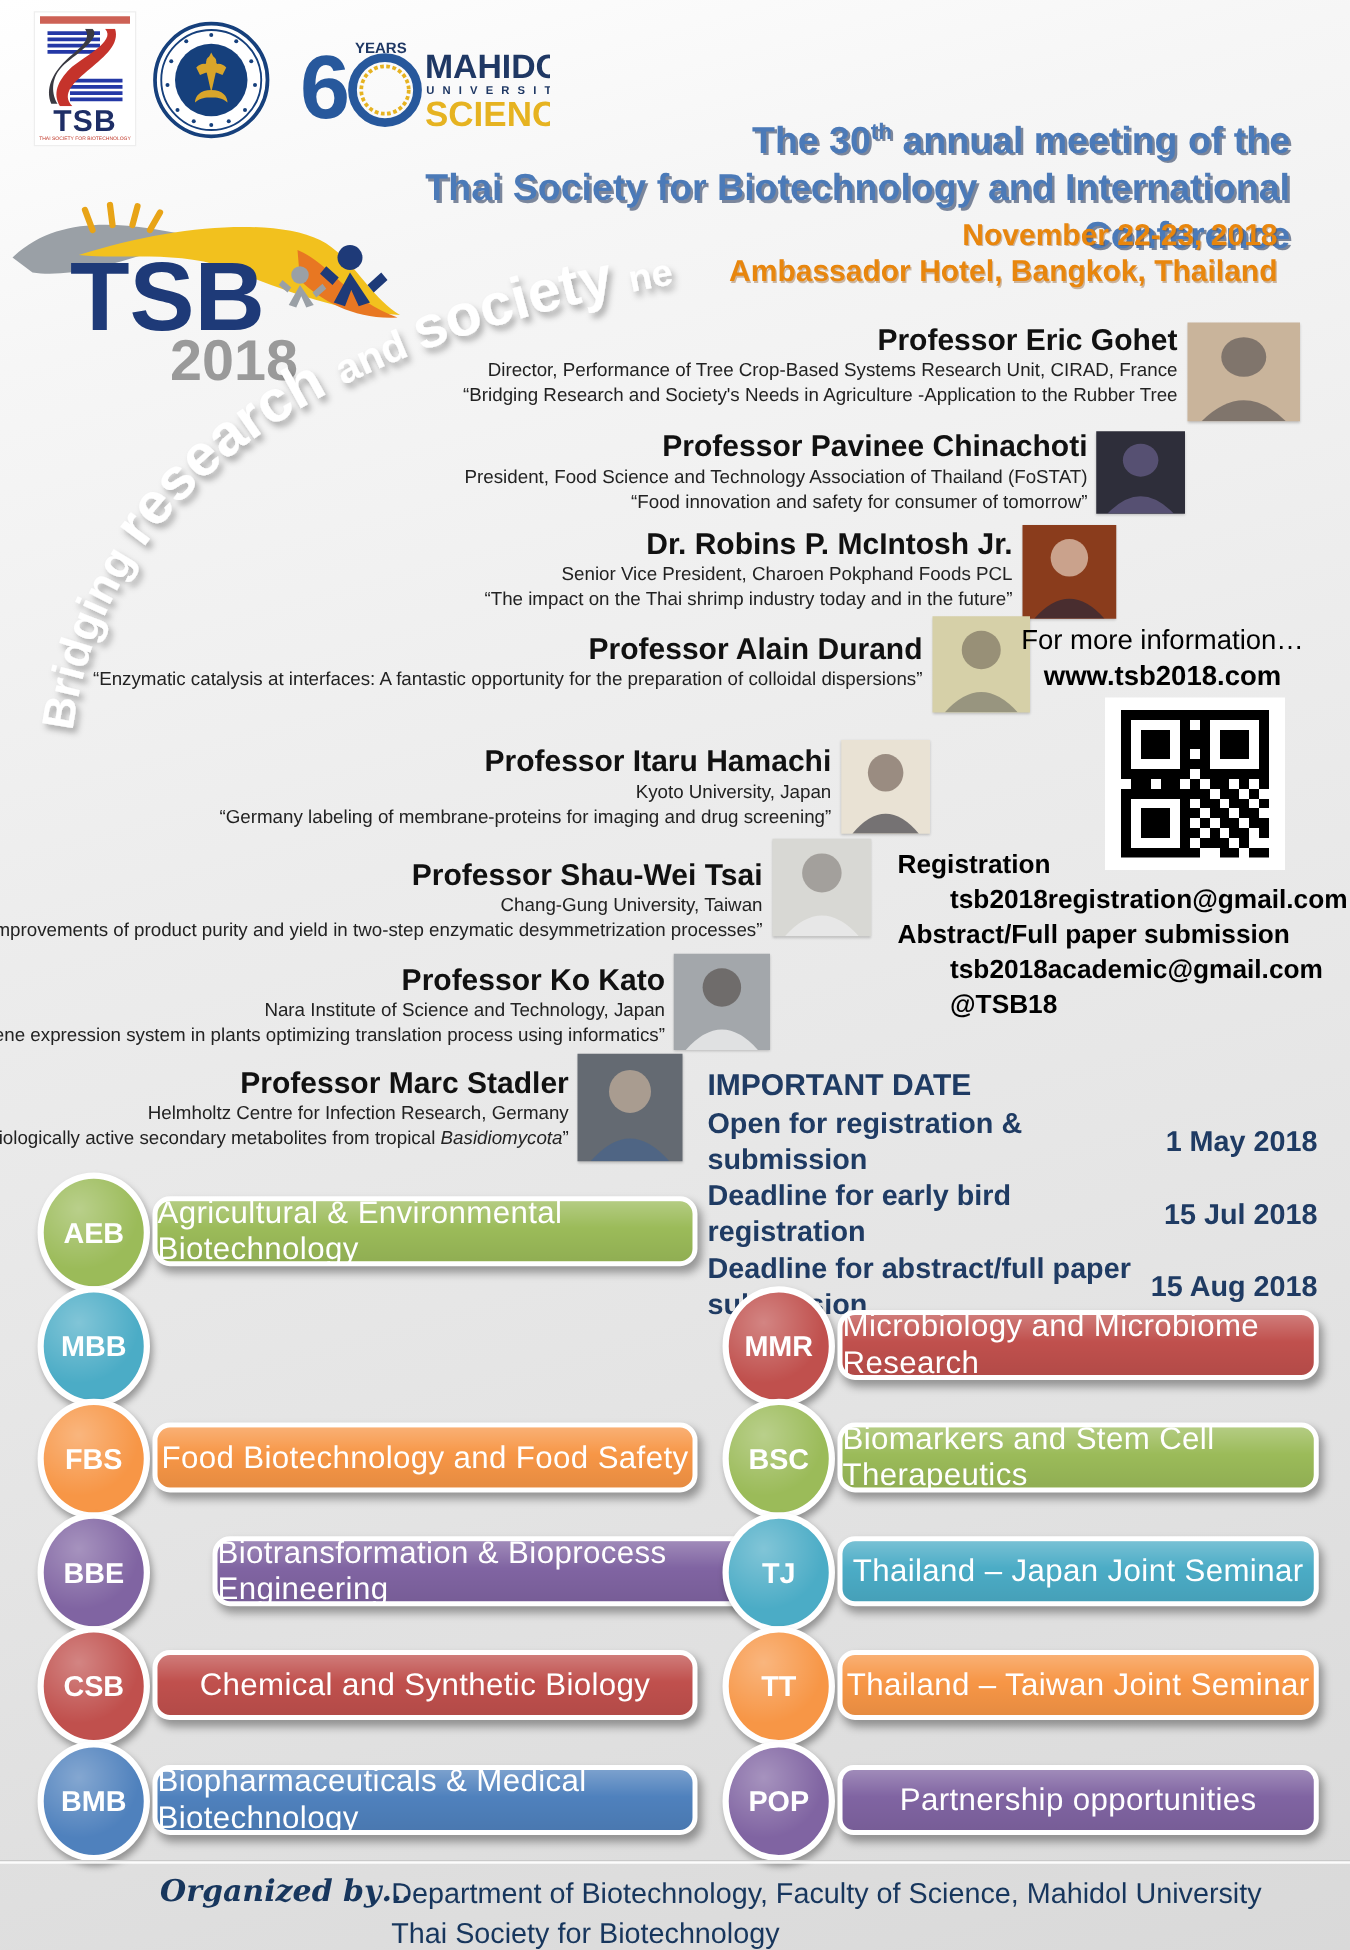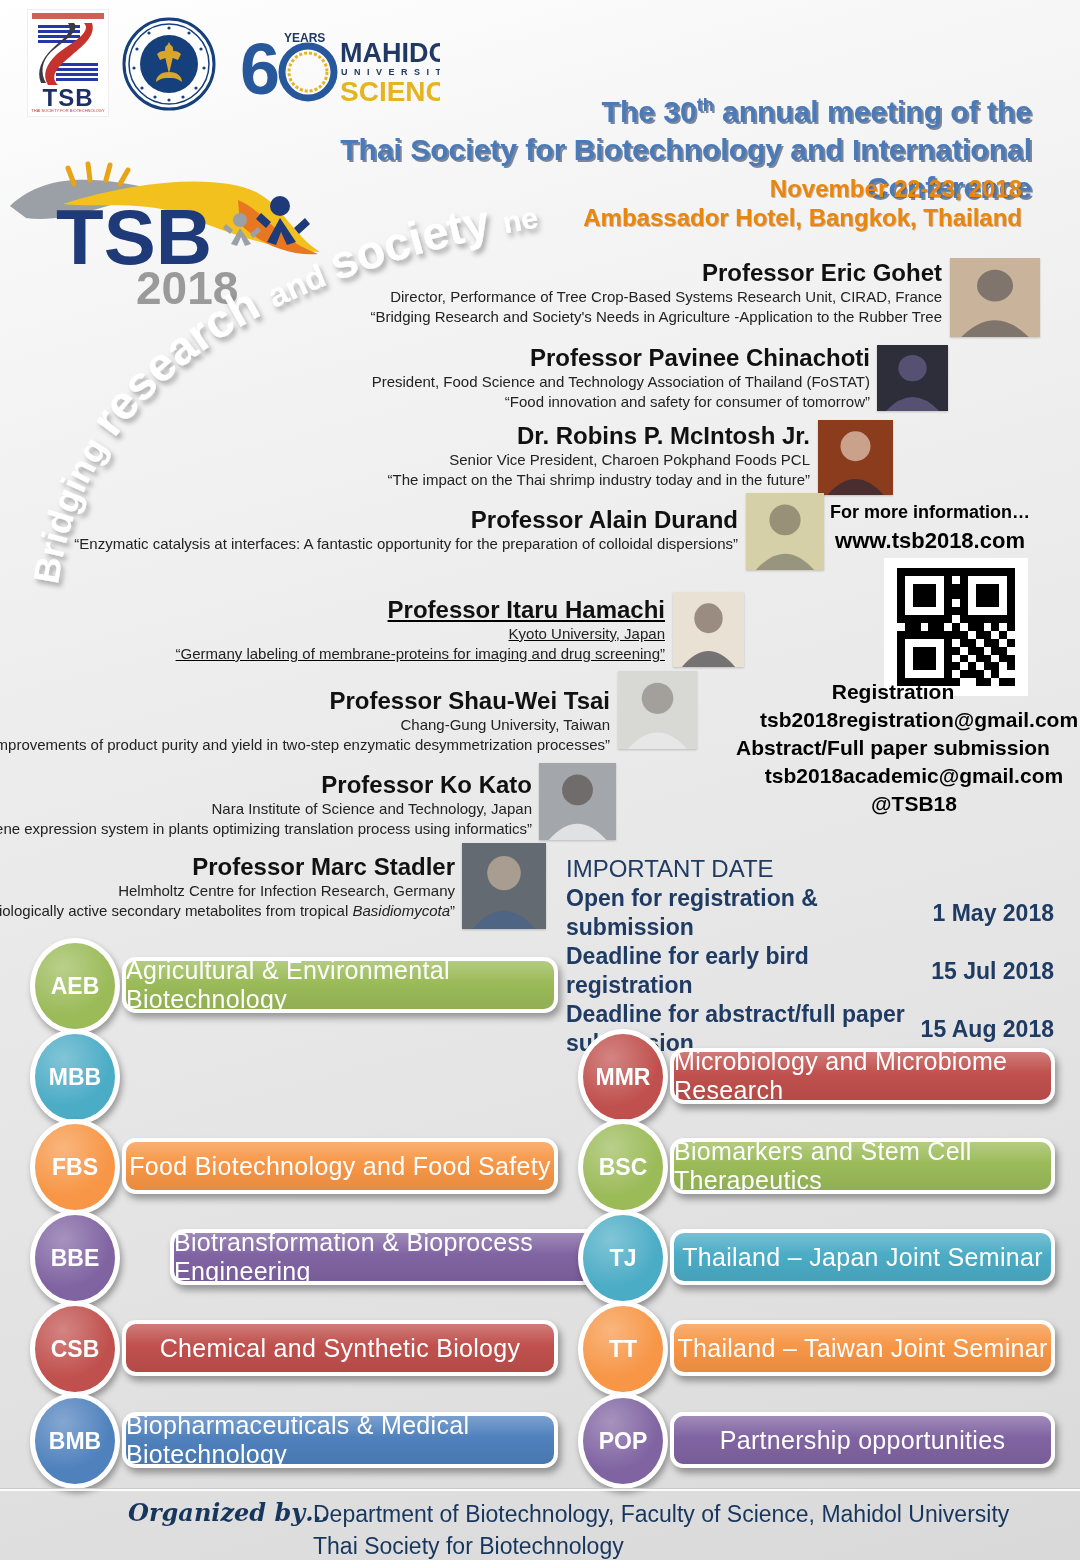--- a/index.html
+++ b/index.html
@@ -35,32 +35,32 @@
   
   .speaker{position:absolute;text-align:right;}
   .speaker .name{font-size:24px;font-weight:bold;color:#111;line-height:29px;white-space:nowrap;}
   .speaker .affil{font-size:15px;color:#222;line-height:20px;white-space:nowrap;}
   .speaker .quote{font-size:15px;color:#222;line-height:20px;white-space:nowrap;}
   .photo{position:absolute;overflow:hidden;box-shadow:0 1px 2px rgba(0,0,0,.2);}
   .photo svg{width:100%;height:100%;display:block;}
 
   
   .moreinfo{left:790px;top:498px;width:280px;text-align:center;}
-  .moreinfo .l1{font-size:18px;font-weight:bold;color:#000;line-height:28px;}
+  .moreinfo .l1{font-size:22px;font-weight:normal;color:#000;line-height:28px;}
   .moreinfo .l2{font-size:22px;font-weight:bold;color:#000;line-height:30px;}
   .qrbox{left:884px;top:558px;width:144px;height:138px;background:#fff;}
   .qrbox svg{position:absolute;left:12px;top:10px;width:120px;height:118px;}
 
   .contact{left:718px;top:678px;width:350px;}
-  .contact div{font-size:21px;font-weight:bold;color:#000;line-height:28px;white-space:nowrap;text-align:center;}
+  .contact div{font-size:21px;font-weight:bold;color:#000;line-height:28px;white-space:nowrap;}
   .contact .indent{padding-left:42px;}
 
   
   .impdates{left:566px;top:854px;width:488px;color:#1f3b63;}
-  .impdates .head{font-size:24px;font-weight:normal;line-height:30px;}
+  .impdates .head{font-size:24px;font-weight:bold;line-height:30px;}
   .improw{display:flex;justify-content:space-between;align-items:center;}
   .improw .lbl{font-size:23px;font-weight:bold;line-height:29px;}
   .improw .lbl.wrap{width:350px;}
   .improw .dt{font-size:23px;font-weight:bold;line-height:29px;white-space:nowrap;}
 
   
   .s-circle{position:absolute;width:80px;height:86px;border:5px solid #fff;border-radius:50%;
     display:flex;align-items:center;justify-content:center;color:#fff;font-weight:bold;font-size:23px;
     box-shadow:2px 4px 6px rgba(0,0,0,.35);
     background-image:radial-gradient(circle at 35% 28%, rgba(255,255,255,.3), rgba(255,255,255,0) 60%);}
@@ -220,21 +220,21 @@
     <div class="name">Professor Alain Durand</div>
     <div class="quote">“Enzymatic catalysis at interfaces:  A fantastic opportunity for the preparation of colloidal  dispersions”</div>
   </div>
   <div class="photo" style="left: 746px; top: 493px; width: 78px; height: 77px; background-color: rgb(214, 208, 168);">
     <svg viewBox="0 0 40 40" preserveAspectRatio="none">
         <circle cx="20" cy="14" r="8" fill="rgba(90,80,70,.5)"></circle>
         <path d="M5 40 Q20 23 35 40 Z" fill="rgba(110,110,100,.6)"></path>
       </svg>
   </div>
 
-  <div class="speaker" style="right:415px;top:595px;text-decoration:underline;">
+  <div class="speaker" style="right:415px;top:595px;">
     <div class="name">Professor Itaru Hamachi</div>
     <div class="affil">Kyoto University, Japan</div>
     <div class="quote">“Germany labeling of membrane-proteins  for imaging and drug screening”</div>
   </div>
   <div class="photo" style="left: 673px; top: 592px; width: 71px; height: 75px; background-color: rgb(233, 226, 212);">
     <svg viewBox="0 0 40 40" preserveAspectRatio="none">
         <circle cx="20" cy="14" r="8" fill="rgba(90,70,60,.55)"></circle>
         <path d="M5 40 Q20 23 35 40 Z" fill="rgba(40,40,50,.6)"></path>
       </svg>
   </div>

